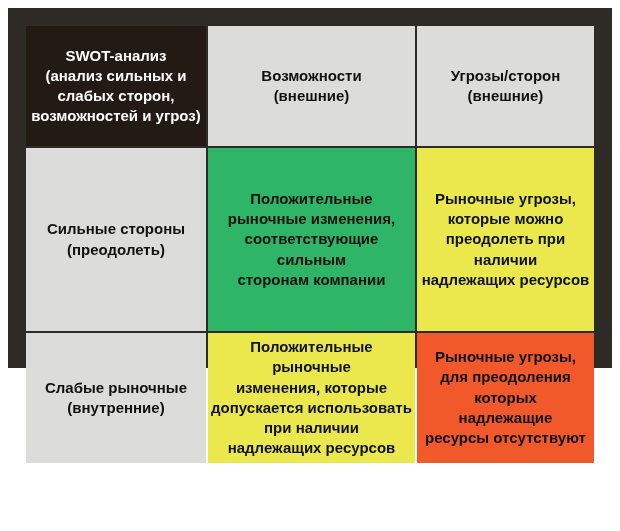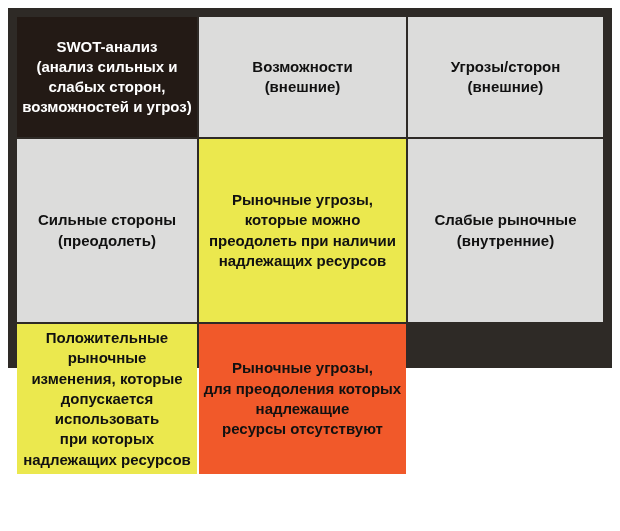--- a/index.html
+++ b/index.html
@@ -25,21 +25,21 @@
     overflow: hidden;
   }
   .swot-table {
     position: absolute;
     left: 8px;
     top: 8px;
     width: 604px;
     height: 360px;
     box-sizing: border-box;
     background: var(--border);
-    padding: 9px;
+    padding: 18px;
     display: grid;
     grid-template-columns: 180px 207px 1fr;
     grid-template-rows: 120px 183px 1fr;
     gap: 2px;
     font-family: "Liberation Sans", sans-serif;
     font-weight: bold;
     font-size: 15px;
     line-height: 1.35;
     color: var(--text);
     text-align: center;
@@ -66,29 +66,33 @@
 (анализ сильных и
 слабых сторон,
 возможностей и угроз)</div>
   <div class="cell hdr">Возможности
 (внешние)</div>
   <div class="cell hdr">Угрозы/сторон
 (внешние)</div>
 
   <div class="cell hdr">Сильные стороны
 (преодолеть)</div>
+  <div class="cell pos">Положительные
+рыночные изменения,
+соответствующие сильным
+сторонам компании</div>
   <div class="cell mid">Рыночные угрозы,
 которые можно
 преодолеть при наличии
 надлежащих ресурсов</div>
 
   <div class="cell hdr">Слабые рыночные
 (внутренние)</div>
   <div class="cell mid">Положительные рыночные
 изменения, которые
 допускается использовать
-при которых
+при наличии
 надлежащих ресурсов</div>
   <div class="cell neg">Рыночные угрозы,
 для преодоления которых
 надлежащие
 ресурсы отсутствуют</div>
 </div>
 
 </body></html>

